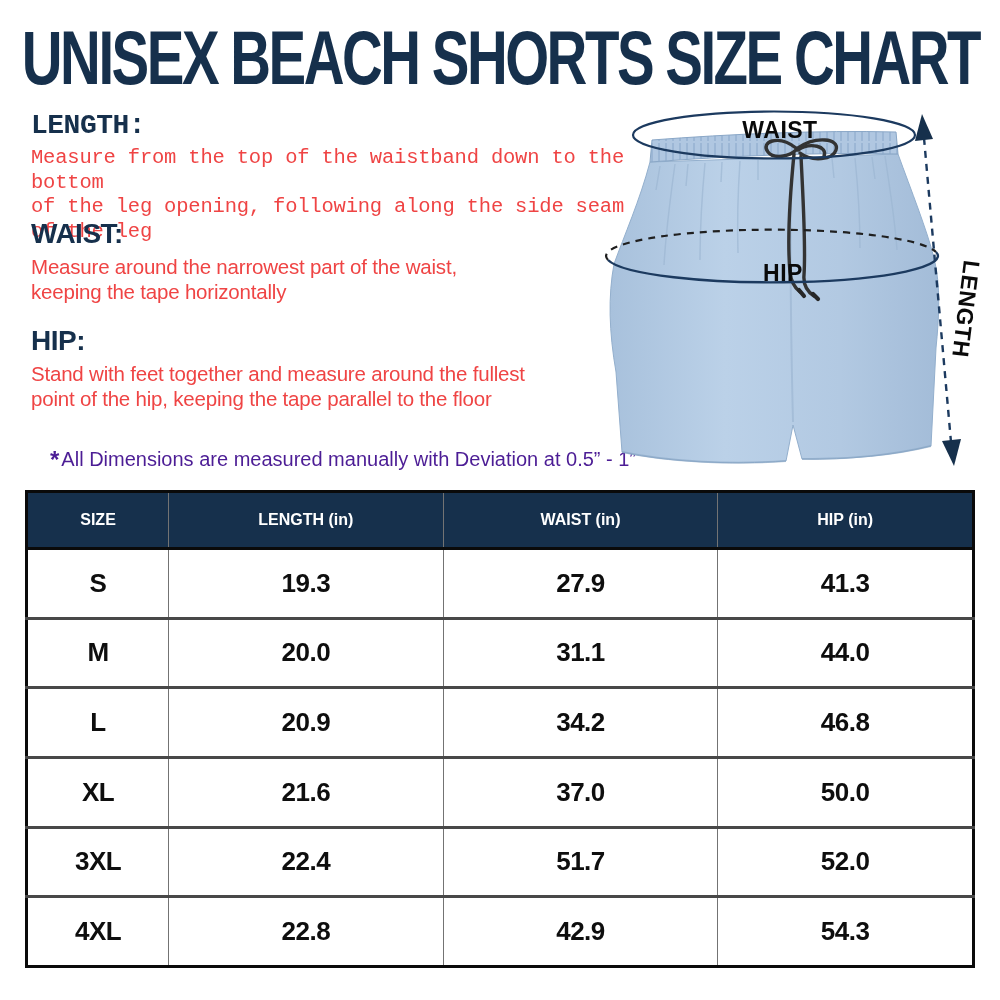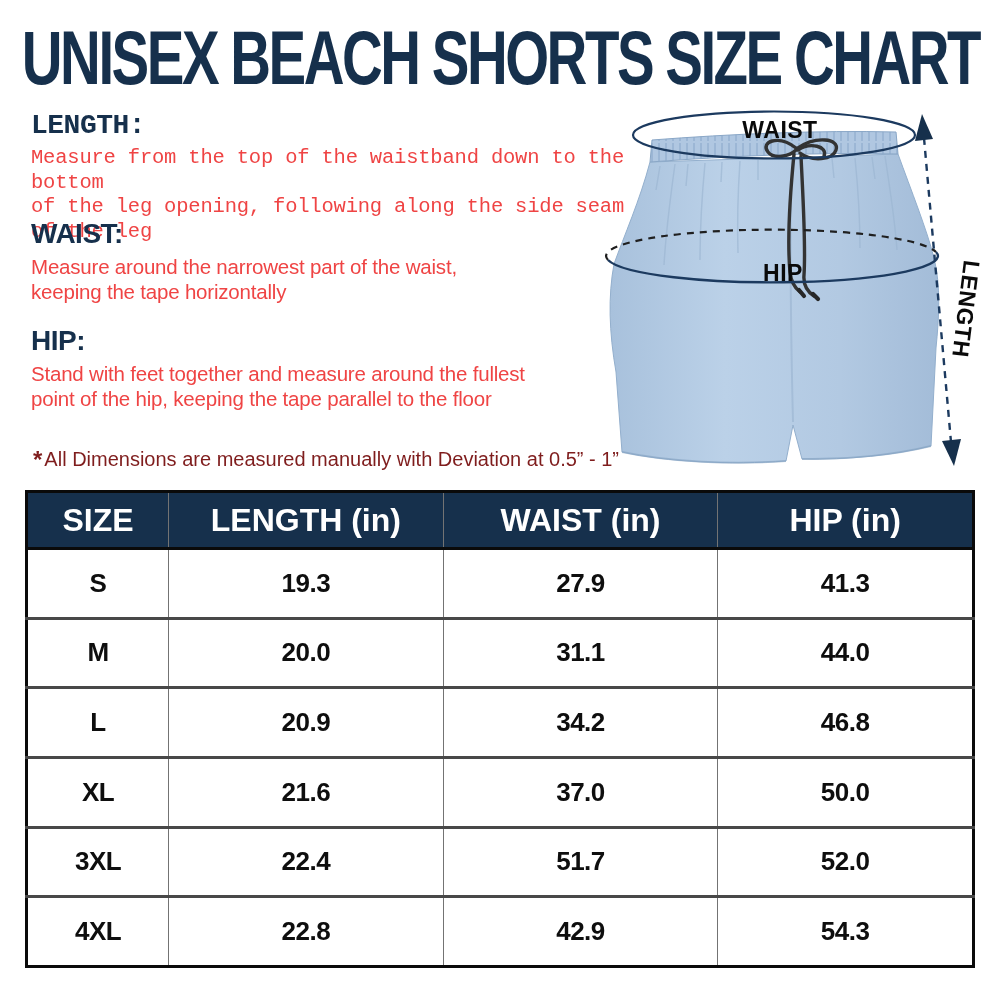--- a/index.html
+++ b/index.html
@@ -22,41 +22,41 @@
   .section h2 {
     font-size: 28px; font-weight: bold; color: #16304c; letter-spacing: -0.5px;
     margin-bottom: 5px;
   }
   .section p {
     font-size: 20.5px; line-height: 24.5px; color: #ef4444; white-space: pre-line;
     letter-spacing: -0.2px;
   }
 
   
-  .footnote { position: absolute; left: 33px; top: 446px; width: 620px; font-size: 20px; color: #7f1d1d; }
+  .footnote { position: absolute; left: 50px; top: 446px; width: 620px; font-size: 20px; color: #4c1d95; }
   .footnote .marker { font-weight: bold; font-size: 24px; vertical-align: -2px; margin-right: 2px; }
 
   
   .illo { position: absolute; left: 600px; top: 90px; width: 400px; height: 390px; }
   .illo text { font-family: "Liberation Sans", sans-serif; }
   .meas-label { font-size: 23px; font-weight: bold; fill: #0a0a0a; letter-spacing: 0.5px; }
 
   
   .size-table {
     position: absolute; left: 25px; top: 490px; width: 950px; height: 478px;
     border-collapse: collapse; table-layout: fixed;
     border: 3px solid #0a0a0a;
   }
   .size-table col.c-size   { width: 15%; }
   .size-table col.c-length { width: 29%; }
   .size-table col.c-waist  { width: 29%; }
   .size-table col.c-hip    { width: 27%; }
   .size-table th {
     background: #16304c; color: #ffffff;
-    font-size: 32px; font-weight: bold; letter-spacing: 0;
+    font-size: 16px; font-weight: bold; letter-spacing: 0;
     height: 57px; text-align: center; vertical-align: middle;
     border-bottom: 3px solid #0a0a0a;
   }
   .size-table td {
     font-size: 26px; font-weight: bold; letter-spacing: -0.5px; color: #0e0e0e;
     text-align: center; vertical-align: middle; height: 49px;
     border-top: 3px solid #484848;
     background: #ffffff;
   }
   .size-table th + th, .size-table td + td { border-left: 1px solid #737373; }

